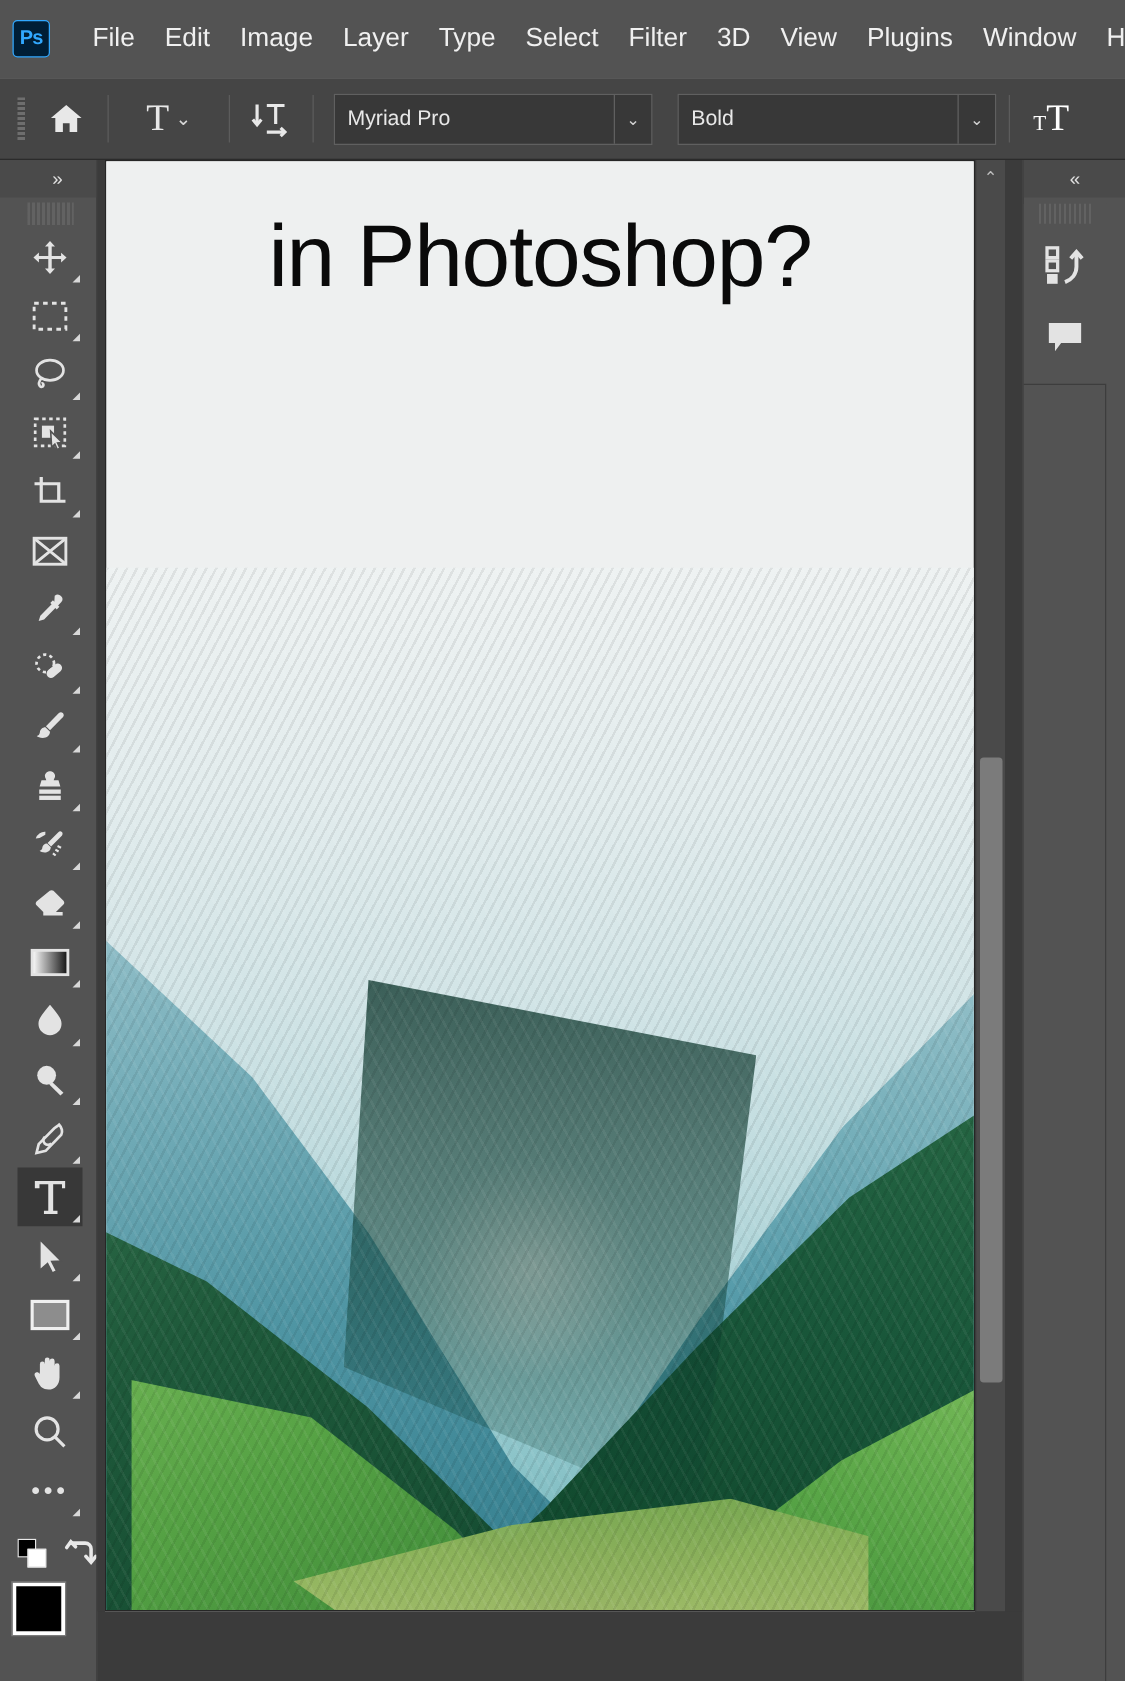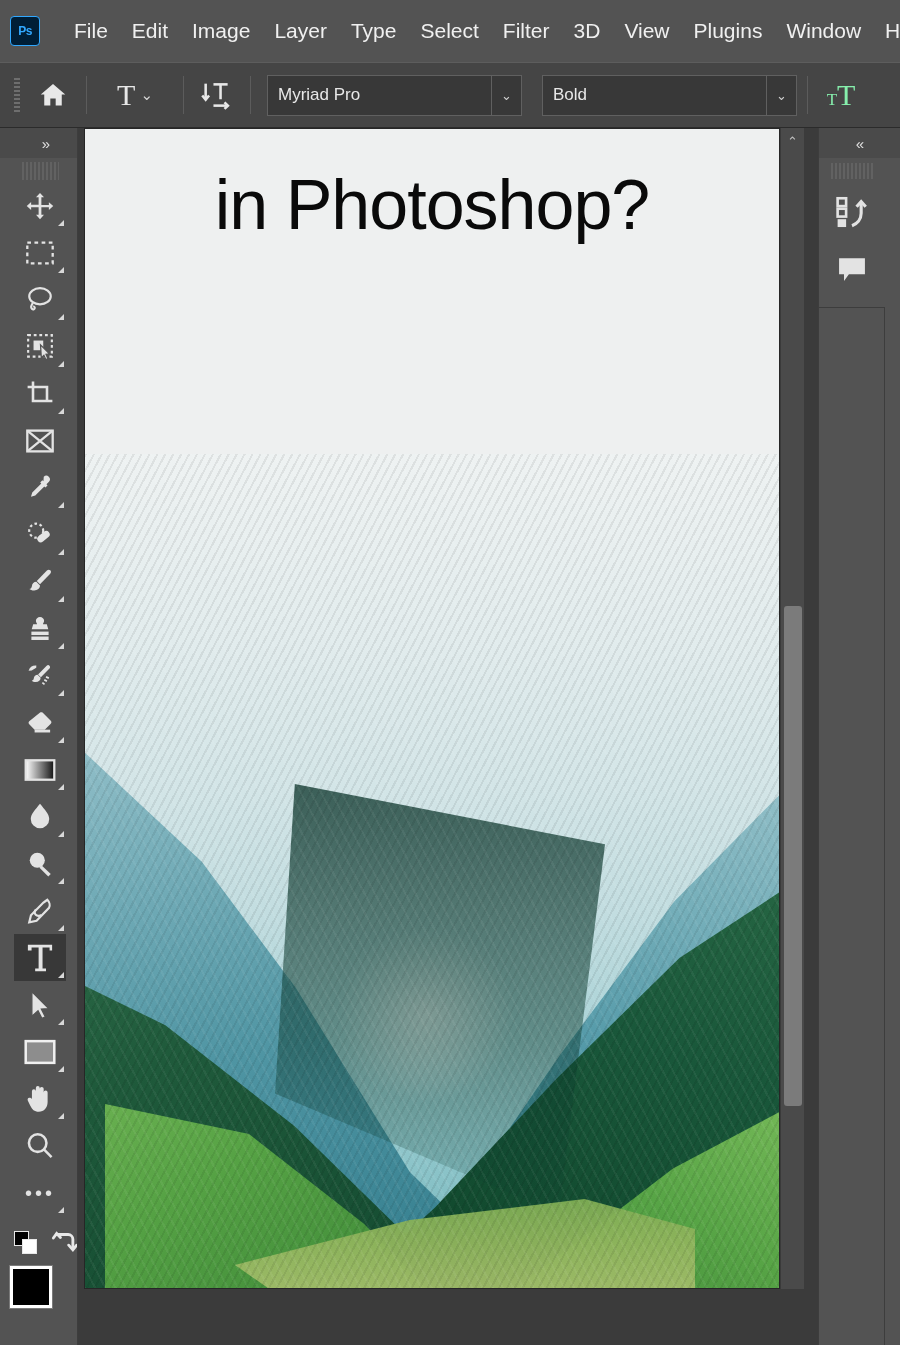--- a/index.html
+++ b/index.html
@@ -13,21 +13,21 @@
 
   
   .menubar {
     position: absolute; left: 0; top: 0; width: 900px; height: 62px;
     background: #535353; display: flex; align-items: center; padding-left: 10px;
   }
   .ps-logo {
     width: 30px; height: 30px; border-radius: 4px;
     background: #001e36; border: 1px solid #31a8ff;
     display: flex; align-items: center; justify-content: center;
-    color: #31a8ff; font-size: 12px; font-weight: bold; flex: none;
+    color: #31a8ff; font-size: 16px; font-weight: bold; flex: none;
     letter-spacing: -0.5px;
   }
   .menu-items { display: flex; align-items: center; margin-left: 22px; }
   .menu-item {
     color: #f0f0f0; font-size: 21px; padding: 4px 12px; white-space: nowrap;
     cursor: default;
   }
 
   
   .optionsbar {
@@ -56,21 +56,21 @@
     color: #e8e8e8; font-size: 17px; padding: 0 10px; flex: 1; white-space: nowrap;
     overflow: hidden;
   }
   .combo-arrow {
     width: 30px; height: 100%; border-left: 1px solid #606060;
     display: flex; align-items: center; justify-content: center;
     color: #d0d0d0; font-size: 13px;
   }
   .combo-font { width: 255px; margin-left: 6px; }
   .combo-style { width: 255px; margin-left: 20px; }
-  .size-ico { font-family: "Liberation Serif", serif; color: #86efac; line-height: 1; }
+  .size-ico { font-family: "Liberation Serif", serif; color: #ffffff; line-height: 1; }
 
   
   .toolpanel {
     position: absolute; left: 0; top: 128px; width: 78px; height: 1217px;
     background: #535353; border-right: 1px solid #3d3d3d;
   }
   .tp-collapse {
     height: 30px; display: flex; align-items: center; justify-content: center;
     color: #e0e0e0; font-size: 15px; letter-spacing: -1px; background: #4a4a4a;
     padding-left: 14px;

